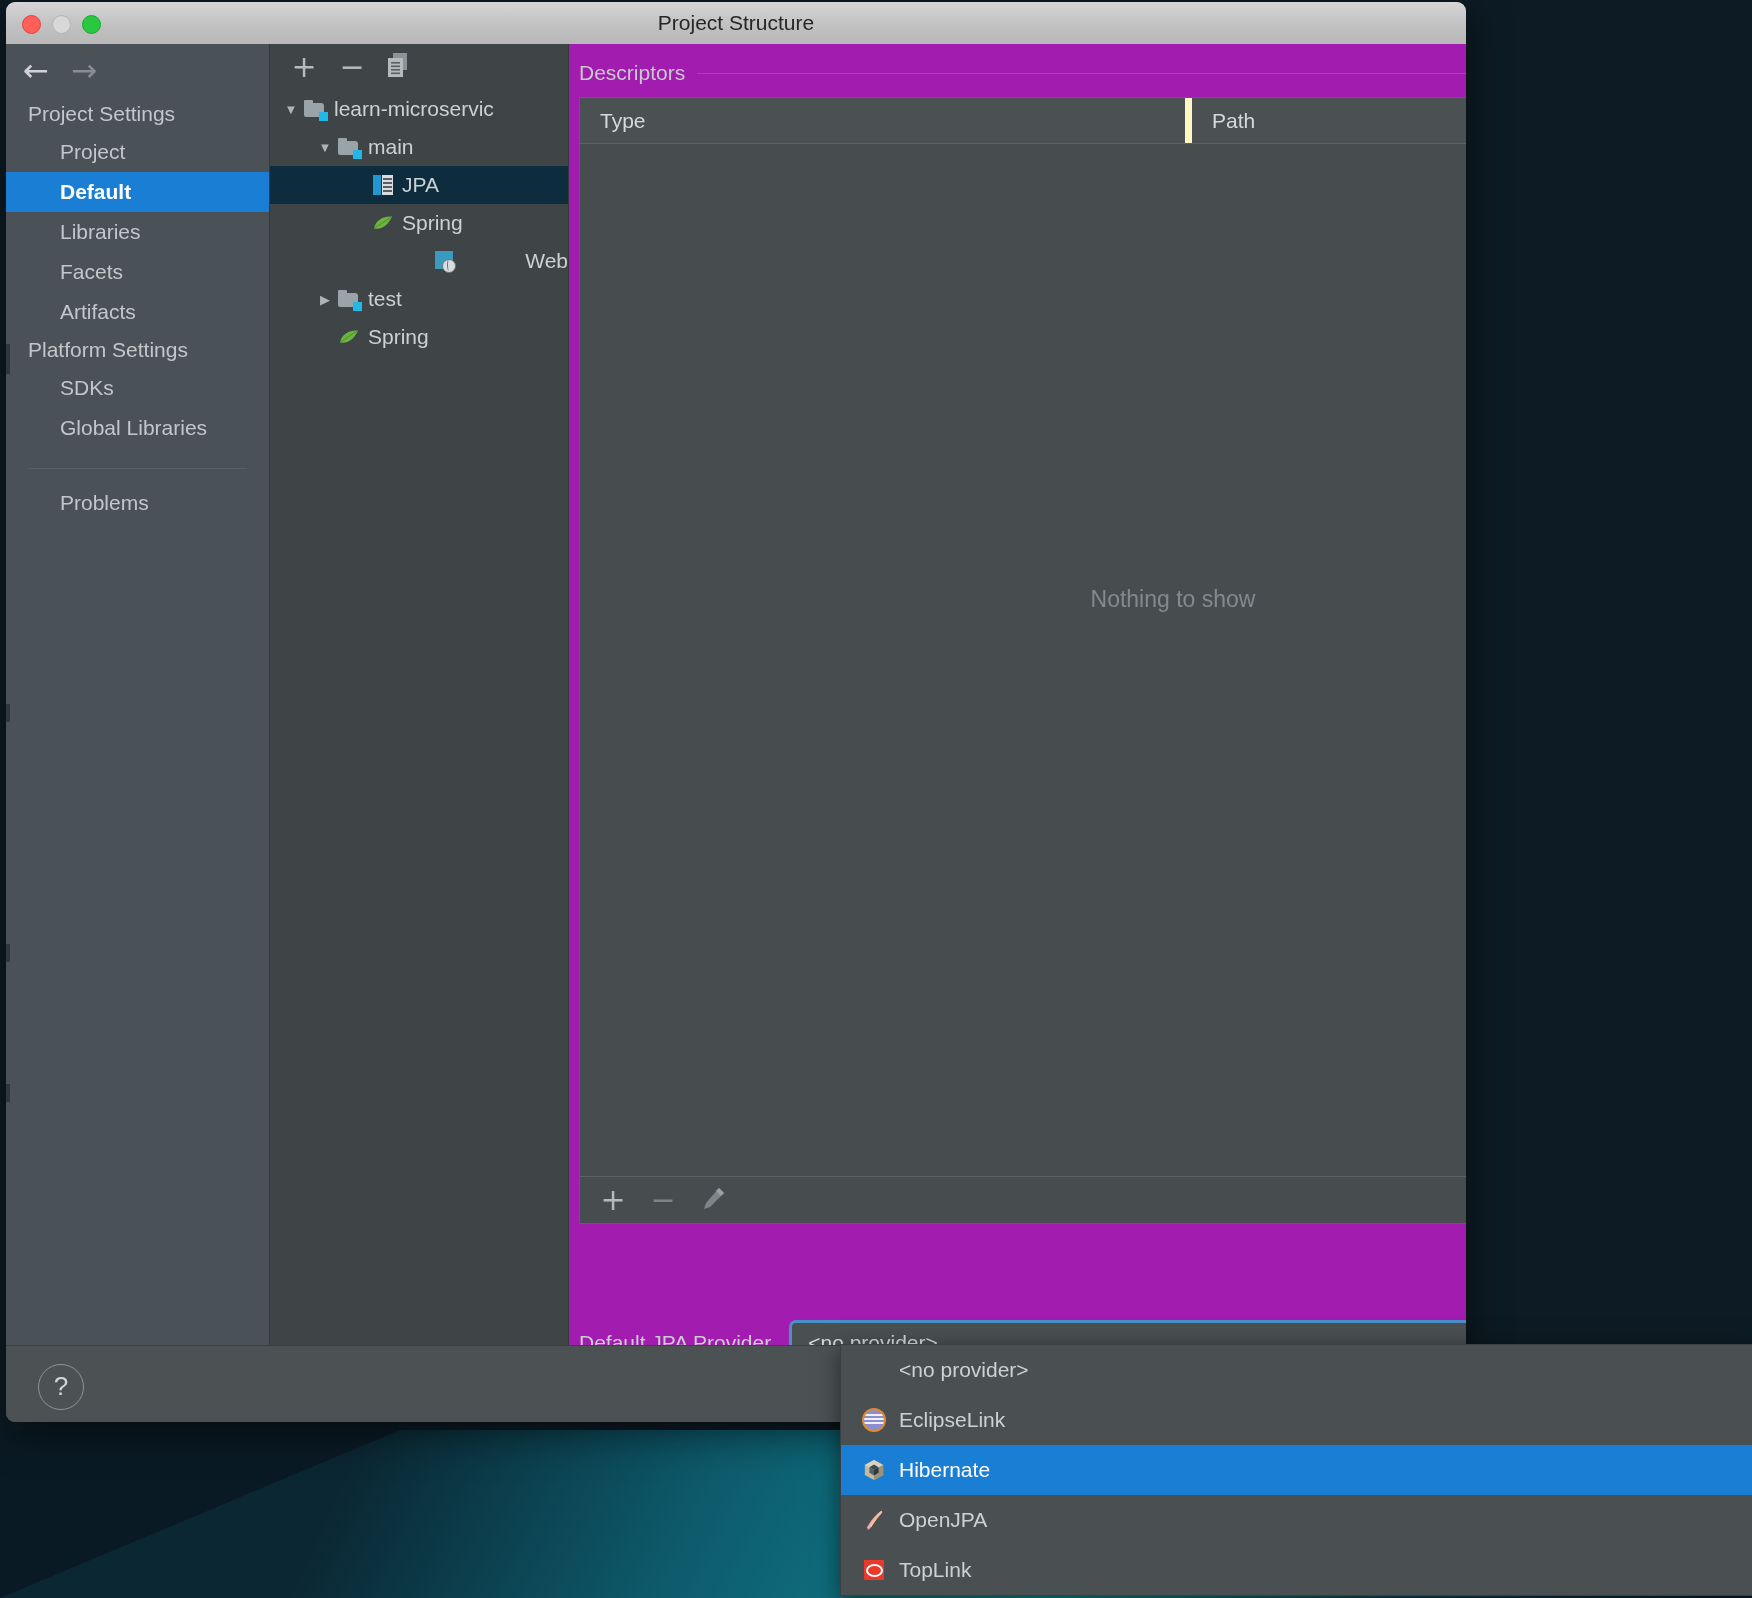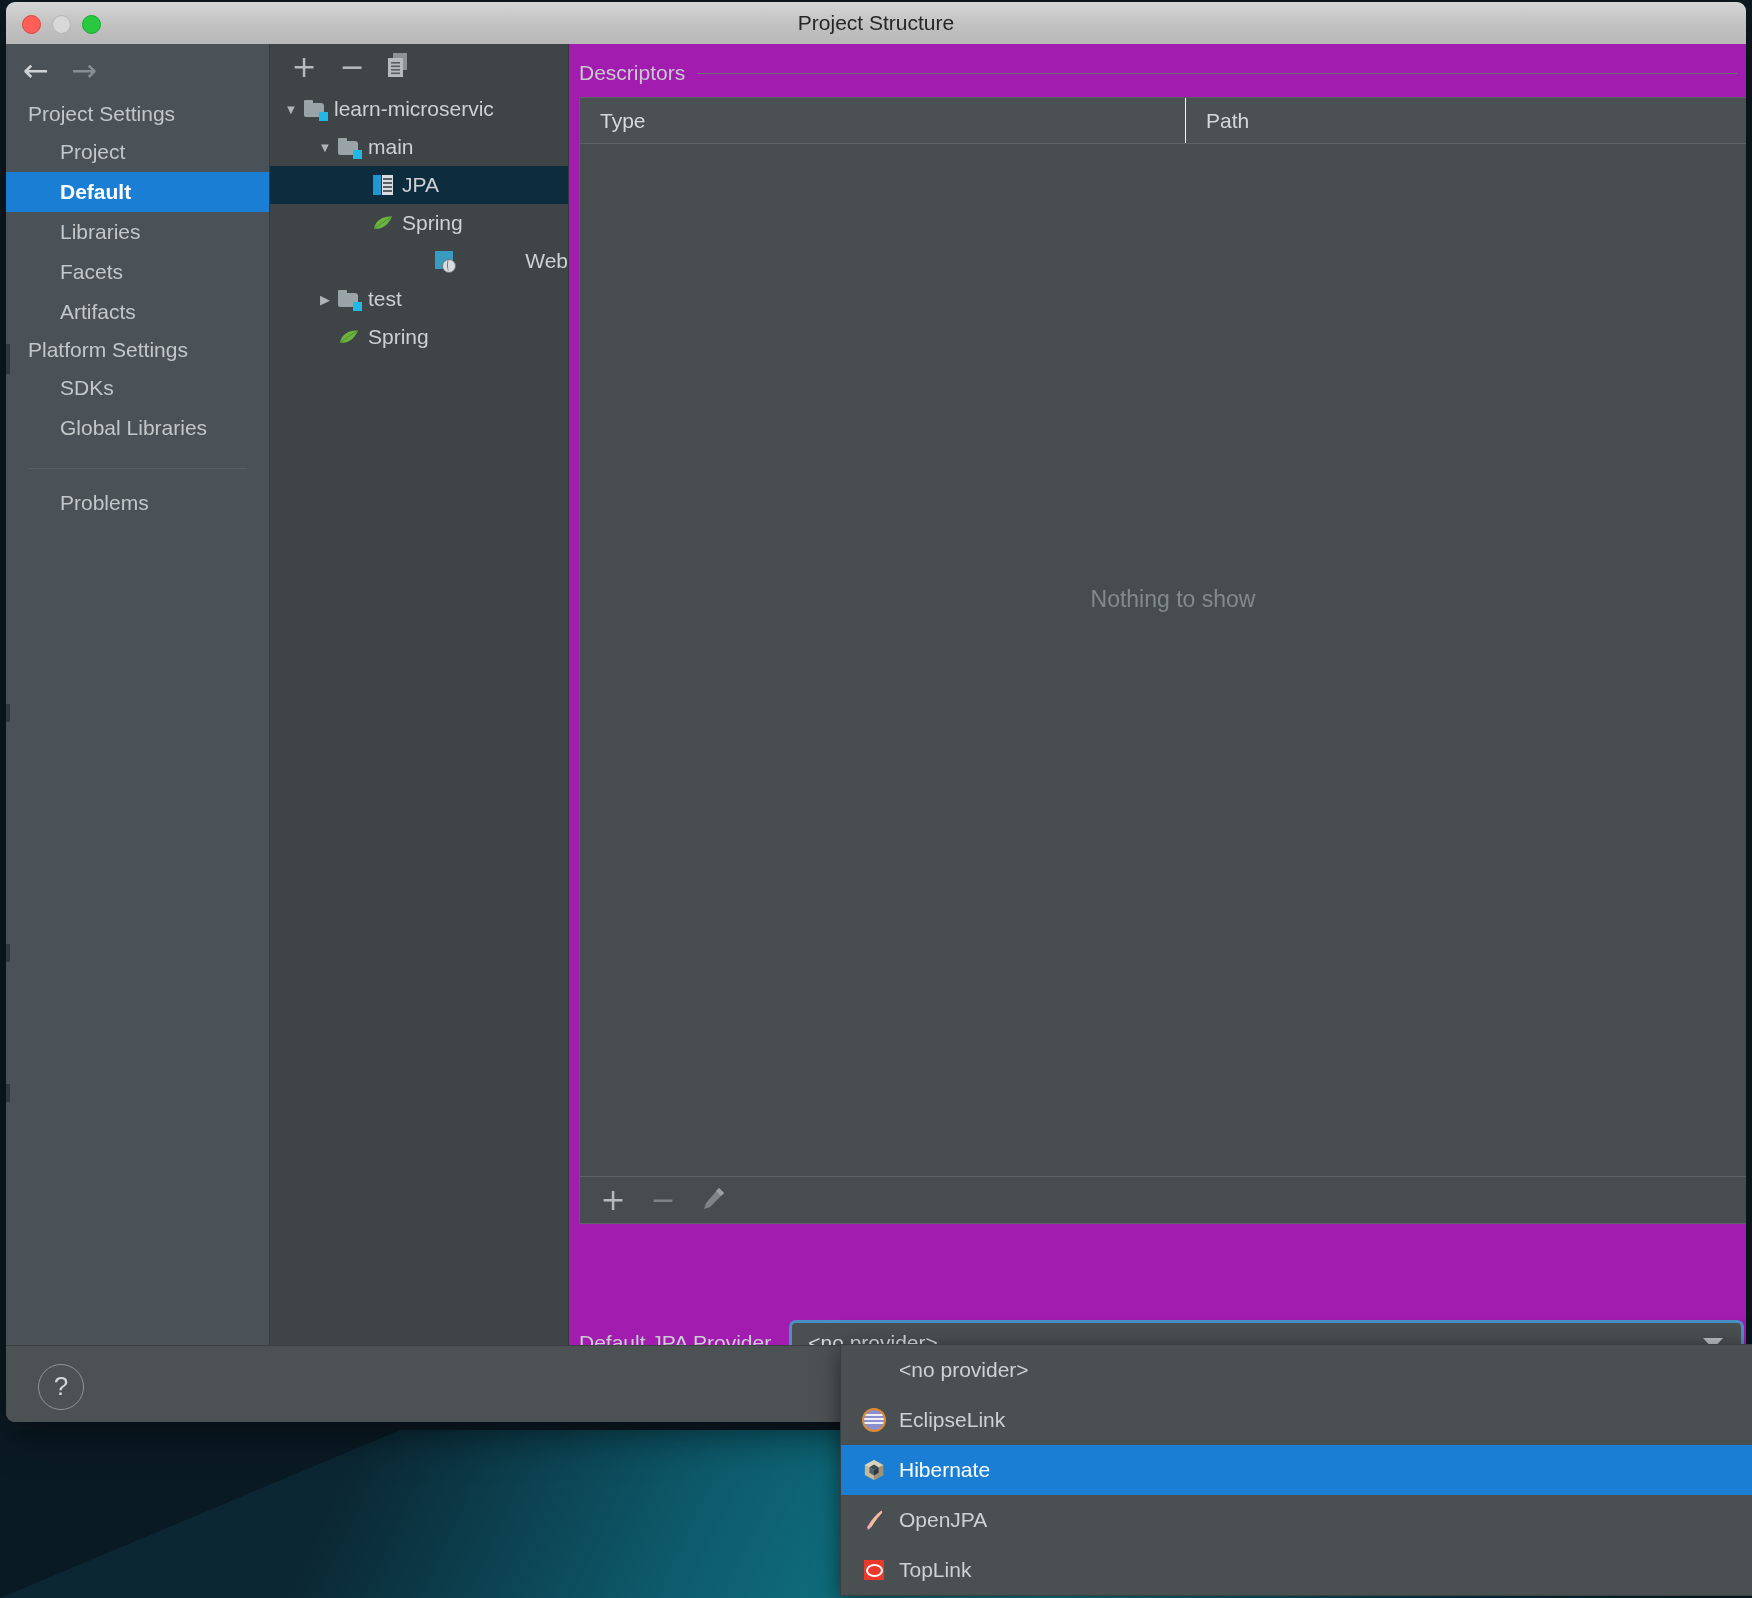--- a/index.html
+++ b/index.html
@@ -32,21 +32,21 @@
     width: 400px; height: 168px;
     background: #0a1a24;
     clip-path: polygon(0 0, 400px 0, 0 168px);
   }
 
   
   #window {
     position: absolute;
     left: 6px;
     top: 2px;
-    width: 1740px;
+    width: 1460px;
     height: 1420px;
     border-radius: 9px;
     overflow: hidden;
     box-shadow: 0 10px 40px rgba(0,0,0,.55);
     background: #3c4244;
   }
 
   
   #titlebar {
     height: 42px;
@@ -276,21 +276,21 @@
     background: #4b5052;
   }
   .th {
     font-size: 21px;
     color: #d5d9db;
     display: flex;
     align-items: center;
     padding-left: 20px;
     font-family: "Liberation Sans", sans-serif;
   }
-  .th.col-type { width: 585px; border-right: 1px solid #fef9c3; text-align: center; }
+  .th.col-type { width: 585px; border-right: 7px solid #fef9c3; text-align: center; }
   .th.col-path { flex: 1; }
 
   #table-empty {
     position: absolute;
     left: 0; right: 0; top: 45px; bottom: 47px;
     display: flex;
     align-items: center;
     justify-content: center;
   }
   #empty-text {

